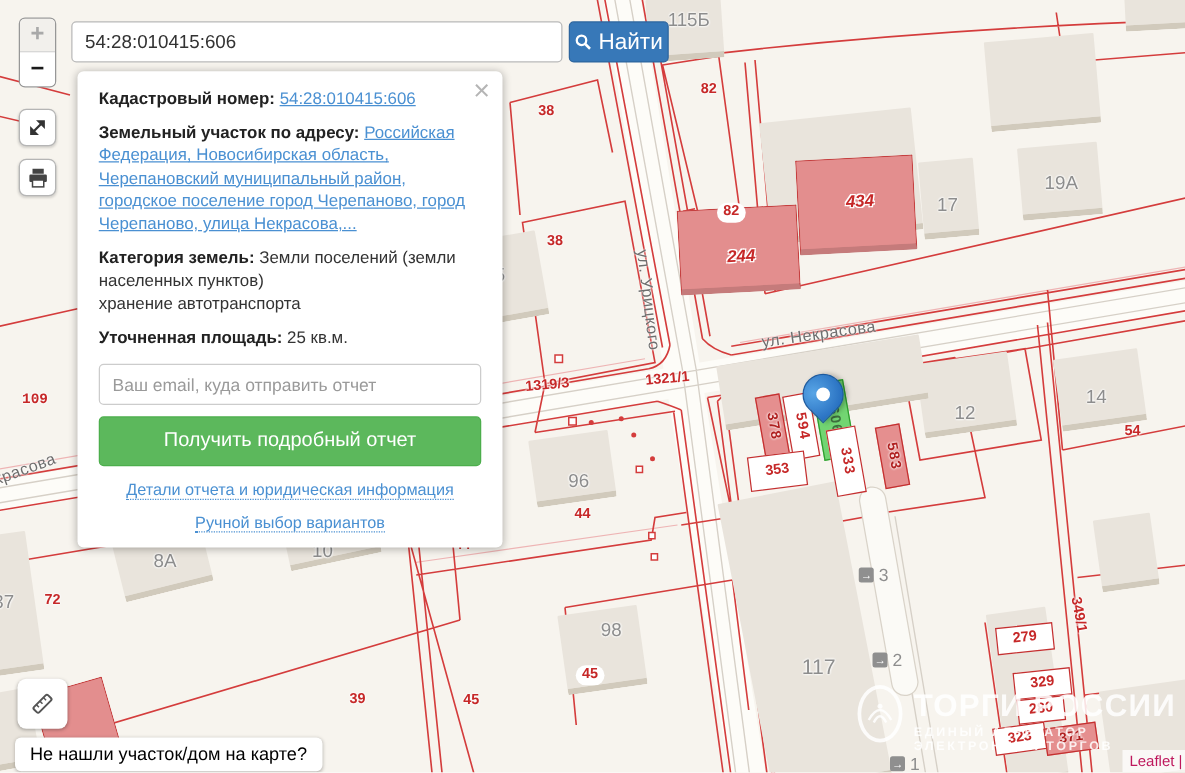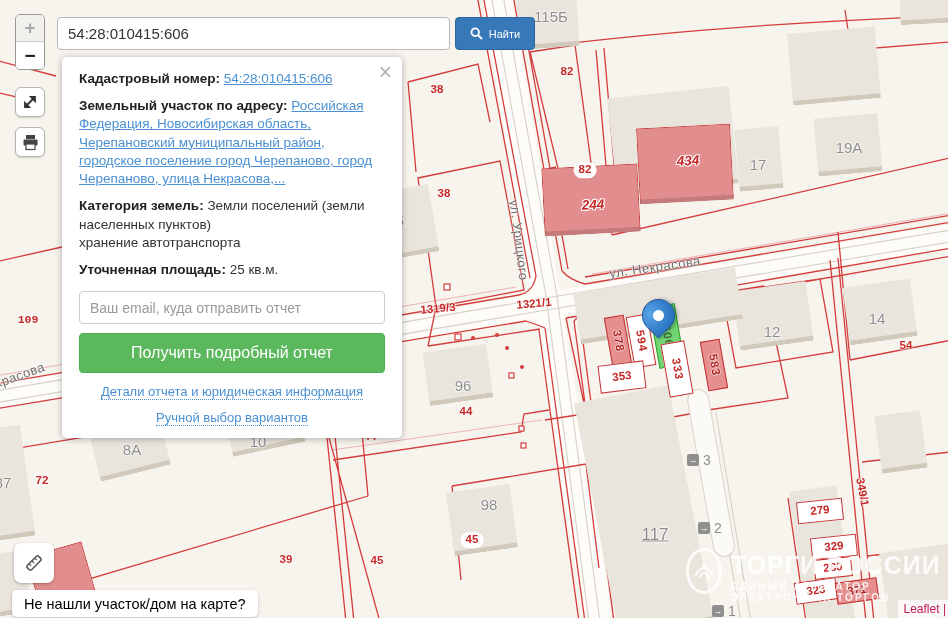--- a/index.html
+++ b/index.html
@@ -13,21 +13,21 @@
 
   .parcel-box { position:absolute; border:1.6px solid #c43030; background:#fff; display:flex; align-items:center; justify-content:center;
     color:#c62828; font-weight:700; font-size:11.5px; z-index:5; line-height:1; }
   .parcel-box.vert { writing-mode:vertical-rl; text-orientation:mixed; letter-spacing:1px; }
   .parcel-box.red { background:#e58f8f; color:#b02020; text-shadow:0 0 2px #fff,0 0 2px #fff; }
   .parcel-box.selected { background:#72d572; border-color:#2f9e2f; color:#3e6f3e; }
 
   .map-label { position:absolute; white-space:nowrap; font-weight:700; font-size:11.5px; color:#c62828; z-index:6;
     text-shadow:0 0 2px #fff,0 0 2px #fff,0 0 2px #fff; line-height:1; }
   .lbl-gray { color:#8d8d8d; font-weight:400; font-size:15px; }
-  .lbl-graylg { color:#8d8d8d; font-weight:400; font-size:17px;text-decoration:underline; }
+  .lbl-graylg { color:#8d8d8d; font-weight:400; font-size:17px; }
   .lbl-halo { font-style:italic; font-size:13.5px; text-shadow:-1px -1px 0 #fff,1px -1px 0 #fff,-1px 1px 0 #fff,1px 1px 0 #fff; }
   .lbl-pill { background:#fff; border-radius:8px; padding:2px 5px; }
   .street-label { position:absolute; white-space:nowrap; color:#6e6e6e; font-size:13px; letter-spacing:.5px; z-index:6;
     text-shadow:0 0 2px #fff,0 0 2px #fff; }
   .entr { position:absolute; z-index:6; display:flex; align-items:center; gap:4px; }
   .entr .eicon { width:12px; height:12px; background:#8f8f8f; border-radius:2px; color:#fff; font-size:9px; line-height:12px; text-align:center; font-weight:700; }
   .entr .enum { color:#8d8d8d; font-size:14px; }
 
   .marker { position:absolute; left:642px; top:299px; width:33px; height:33px; z-index:8;
     background:radial-gradient(circle at 35% 30%, #58a5e6, #2a72c2 75%); border:1px solid #1d5a9e;
@@ -41,21 +41,21 @@
   .zbtn.minus { background:#fff; color:#1a1a1a; }
   .sqbtn { position:absolute; left:15px; width:30px; height:30px; background:#fff; border:1px solid #b5b5b5; border-radius:6px;
     display:flex; align-items:center; justify-content:center; z-index:20; box-shadow:0 1px 2px rgba(0,0,0,.15); cursor:pointer; }
   .sqbtn.expand { top:87px; }
   .sqbtn.print { top:127px; }
 
   .searchwrap { position:absolute; left:57px; top:17px; z-index:22; display:flex; }
   .searchwrap input { width:393px; height:33px; border:1px solid #b9b9b9; border-radius:4px; font-size:15px; padding:0 10px;
     color:#333; background:#fff; font-family:"Liberation Sans", sans-serif; outline:none; }
   .findbtn { position:absolute; left:455px; top:17px; height:33px; width:80px; background:#3778b8; border:1px solid #2d659e; border-radius:4px;
-    color:#fff; font-size:11px; display:flex; align-items:center; justify-content:center; gap:6px; z-index:22; cursor:pointer; }
+    color:#fff; font-size:18px; display:flex; align-items:center; justify-content:center; gap:6px; z-index:22; cursor:pointer; }
 
   .popup { position:absolute; left:62px; top:57px; width:340px; background:#fff; border-radius:5px; z-index:21;
     box-shadow:0 1px 7px rgba(0,0,0,.3); padding:13px 17px 12px 17px; font-size:13.5px; color:#333; line-height:1.35; }
   .popup .sec { margin-bottom:9px; }
   .popup b { color:#222; }
   .popup a { color:#4a90d2; text-decoration:underline; cursor:pointer; }
   .popup .close { position:absolute; top:4px; right:10px; font-size:23px; color:#b5b5b5; cursor:pointer; line-height:1; font-weight:400; }
   .popup input { width:100%; height:33px; border:1px solid #ccc; border-radius:4px; padding:0 10px; font-size:14px; margin:3px 0 9px 0;
     font-family:"Liberation Sans", sans-serif; color:#333; outline:none; }
   .popup input::placeholder { color:#9a9a9a; }

